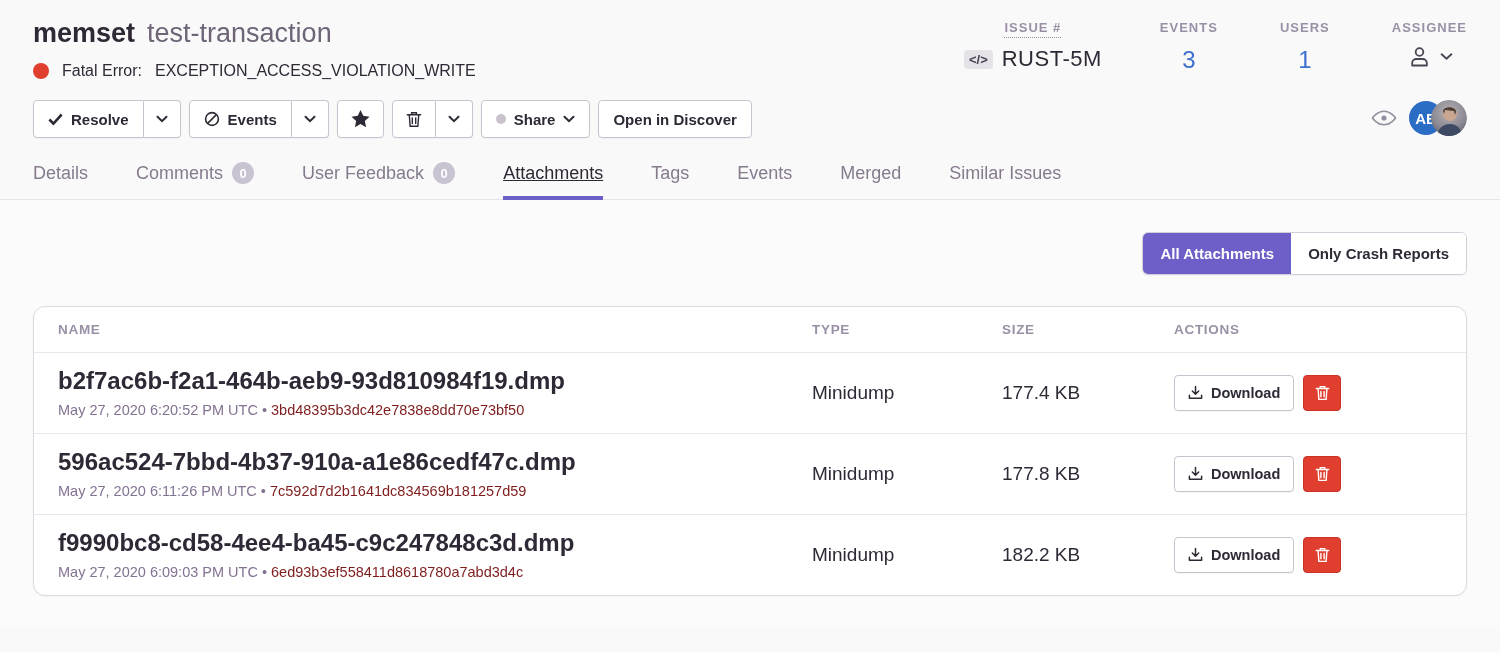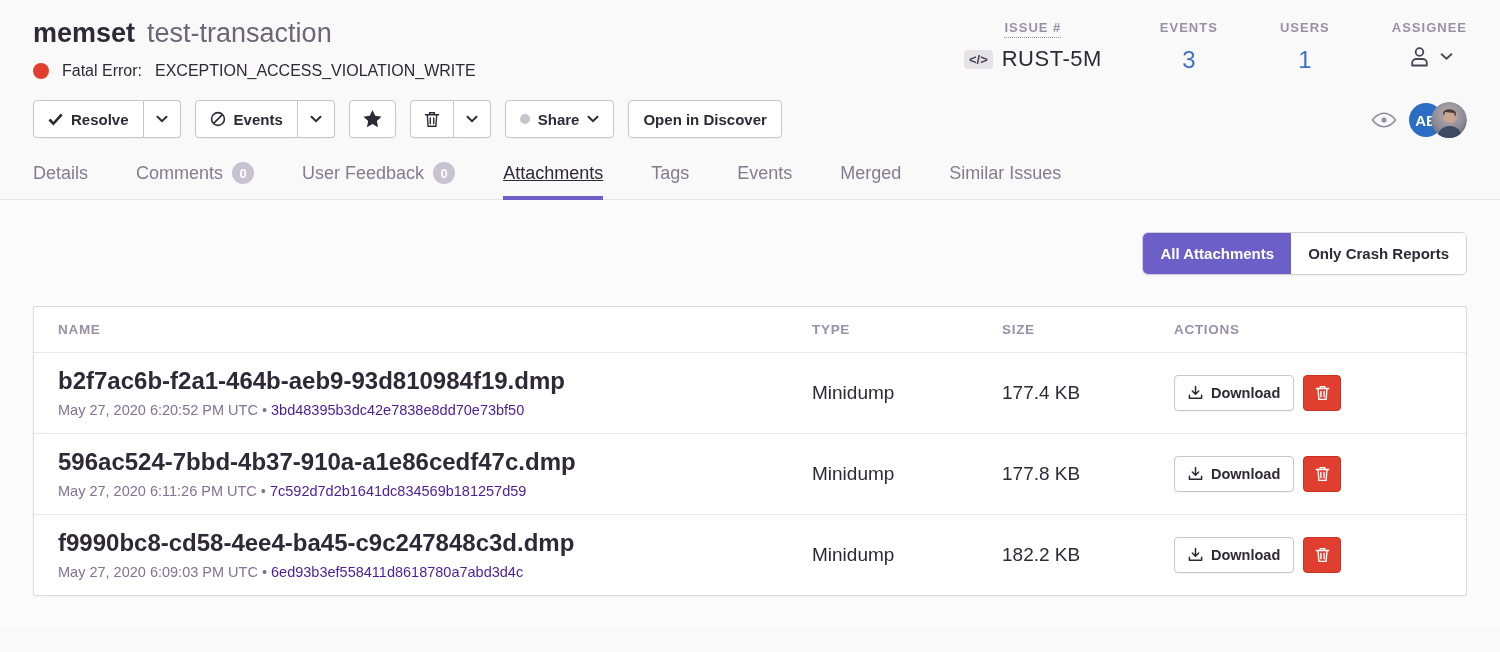--- a/index.html
+++ b/index.html
@@ -23,21 +23,21 @@
   .stat { display:flex; flex-direction:column; align-items:center; min-width:58px; }
   .stat-label { font-size:13px; font-weight:bold; color:#9A90A5; letter-spacing:1px; }
   .stat-label.dotted { border-bottom:1px dotted #9A90A5; padding-bottom:2px; }
   .stat-value { margin-top:11px; font-size:24px; color:#3D6FCC; font-weight:normal; }
   .issue-value { margin-top:8px; display:flex; align-items:center; gap:9px; }
   .code-badge { background:#E5E2E8; border-radius:4px; padding:3px 5px; font-size:13px; font-weight:bold; color:#474050; line-height:1; }
   .issue-short { font-size:22px; color:#2F2936; letter-spacing:.5px; }
   .assignee-value { margin-top:8px; display:flex; align-items:center; gap:7px; cursor:pointer; }
 
   
-  .toolbar { margin-top:20px; padding:0 33px; display:flex; align-items:flex-end; gap:14px; }
+  .toolbar { margin-top:20px; padding:0 33px; display:flex; align-items:flex-start; gap:8px; }
   .btn, .btn-seg {
     background:#fff; border:1px solid #C9C3CF; color:#2F2936;
     font-family:inherit; font-size:15px; font-weight:bold;
     height:38px; display:inline-flex; align-items:center; gap:8px;
     padding:0 14px; cursor:pointer; border-radius:4px;
     box-shadow:0 1px 1px rgba(45,35,60,.04);
   }
   .btn-group { display:inline-flex; }
   .btn-group .btn-seg:first-child { border-radius:4px 0 0 4px; }
   .btn-group .btn-seg:last-child { border-radius:0 4px 4px 0; border-left:none; padding:0 12px; }
@@ -60,28 +60,28 @@
   .tab.active::after { content:""; position:absolute; left:0; right:0; bottom:-1px; height:4px; background:#6C5FC7; }
   .tab-badge { background:#C9C2D1; color:#fff; font-size:13px; font-weight:bold; min-width:22px; height:22px; border-radius:11px; display:inline-flex; align-items:center; justify-content:center; padding:0 6px; }
 
   
   .content { background:#FBFBFC; padding:32px 33px 0 33px; height:427px; }
   .filter-row { display:flex; justify-content:flex-end; }
   .toggle-group { display:inline-flex; background:#fff; border:1px solid #D4CEDA; border-radius:6px; box-shadow:0 1px 1px rgba(45,35,60,.05); overflow:hidden; }
   .toggle-option { font-size:15px; font-weight:bold; padding:12px 17px; cursor:pointer; color:#2F2936; background:#fff; border:none; font-family:inherit; }
   .toggle-option.active { background:#6C5FC7; color:#fff; border-radius:0; }
 
-  .table-card { margin-top:31px; background:#fff; border:1px solid #DCD7E0; border-radius:2px; box-shadow:0 1px 2px rgba(45,35,60,.04); }
+  .table-card { margin-top:31px; background:#fff; border:1px solid #DCD7E0; border-radius:12px; box-shadow:0 1px 2px rgba(45,35,60,.04); }
   .tgrid { display:grid; grid-template-columns:1fr 190px 172px 268px; align-items:center; padding:0 24px; }
   .thead { height:46px; border-bottom:1px solid #EAE6ED; color:#9A90A5; font-size:13.5px; font-weight:bold; letter-spacing:.7px; }
   .trow { padding-top:14px; padding-bottom:15px; border-bottom:1px solid #EAE6ED; }
   .trow:last-child { border-bottom:none; }
   .cell-name .fname { font-size:24px; font-weight:bold; color:#2F2936; }
   .cell-name .fmeta { margin-top:7px; font-size:14.5px; color:#837292; }
-  .fmeta a { color:#4c1d95; text-decoration:none; cursor:pointer; }
+  .fmeta a { color:#7f1d1d; text-decoration:none; cursor:pointer; }
   .cell-type, .cell-size { font-size:19px; color:#2F2936; }
   .cell-actions { display:flex; align-items:center; gap:9px; }
   .download-btn { background:#fff; border:1px solid #C9C3CF; border-radius:4px; height:36px; padding:0 13px; display:inline-flex; align-items:center; gap:8px; font-family:inherit; font-size:14.5px; font-weight:bold; color:#2F2936; cursor:pointer; box-shadow:0 1px 1px rgba(45,35,60,.04); }
   .trash-btn { background:#E03E2F; border:1px solid #C93224; border-radius:4px; height:36px; width:38px; display:inline-flex; align-items:center; justify-content:center; cursor:pointer; }
 
   svg { display:block; }
 </style>
 </head>
 <body>
 

